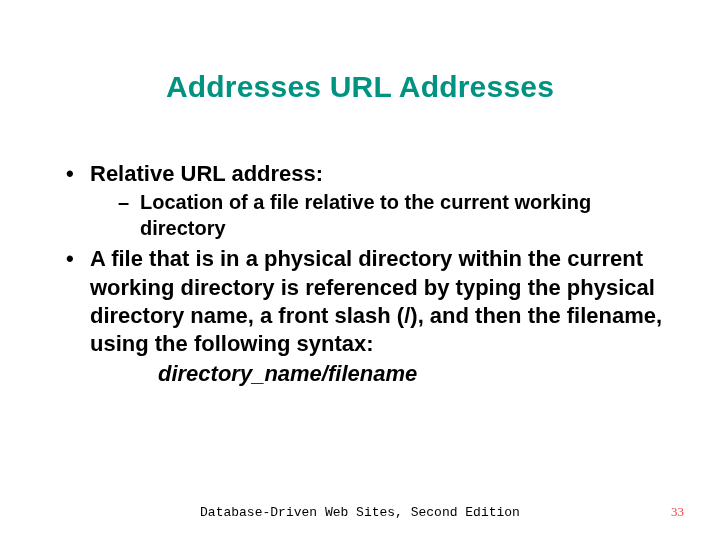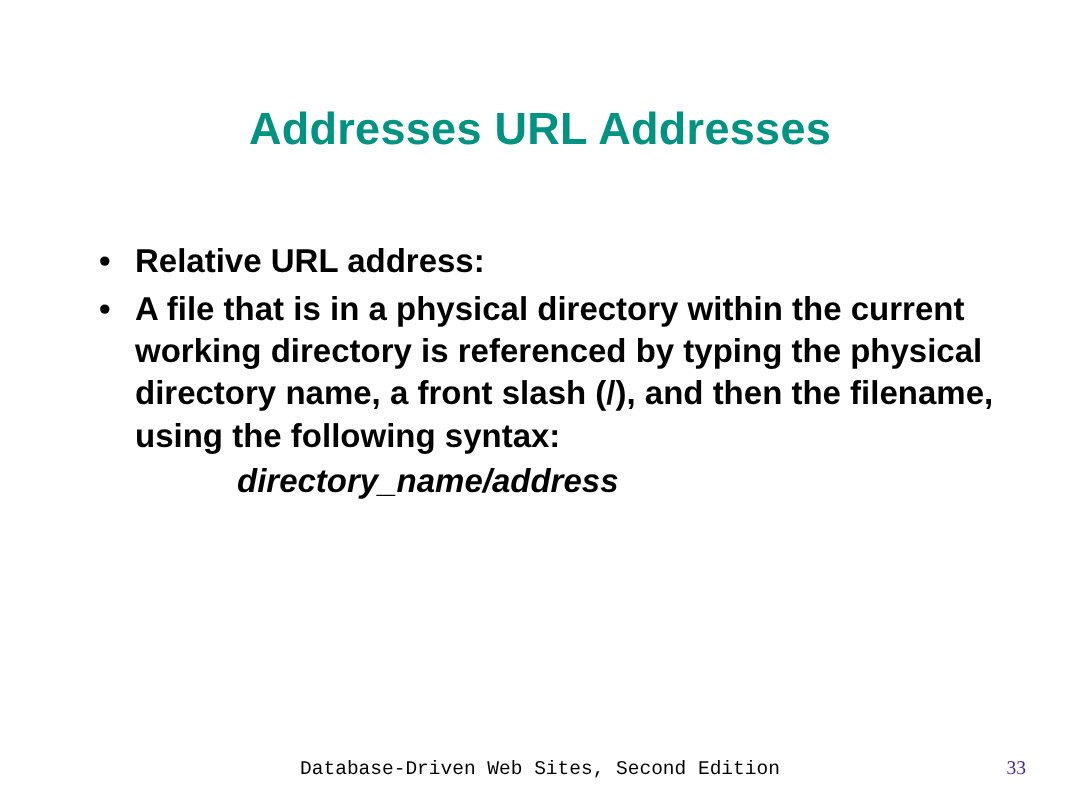--- a/index.html
+++ b/index.html
@@ -83,39 +83,42 @@
     text-align: center;
     font-size: 13px;
     color: #000;
     font-family: Liberation Mono, monospace;
   }
   .footer-right {
     position: absolute;
     bottom: 20px;
     right: 36px;
     font-size: 13px;
-    color: #4c1d95;
+    color: #ef4444;
     font-family: 'Times New Roman', Times, serif;
   }
 </style>
 </head>
 <body>
 
 <div class="slide">
 
   <h1 class="title">Addresses URL Addresses</h1>
 
   <ul class="level1">
     <li>
       <span>Relative URL address:</span>
       <ul class="level2">
+        <li>
+          <span>Location of a file relative to the current working directory</span>
+        </li>
       </ul>
     </li>
     <li>
       <span>A file that is in a physical directory within the current working directory is referenced by typing the physical directory name, a front slash (/), and then the filename, using the following syntax:</span>
-      <div class="syntax">directory_name/address</div>
+      <div class="syntax">directory_name/filename</div>
     </li>
   </ul>
 
   <div class="footer-center">Database-Driven Web Sites, Second Edition</div>
   <div class="footer-right">33</div>
 
 </div>
 
 </body></html>

